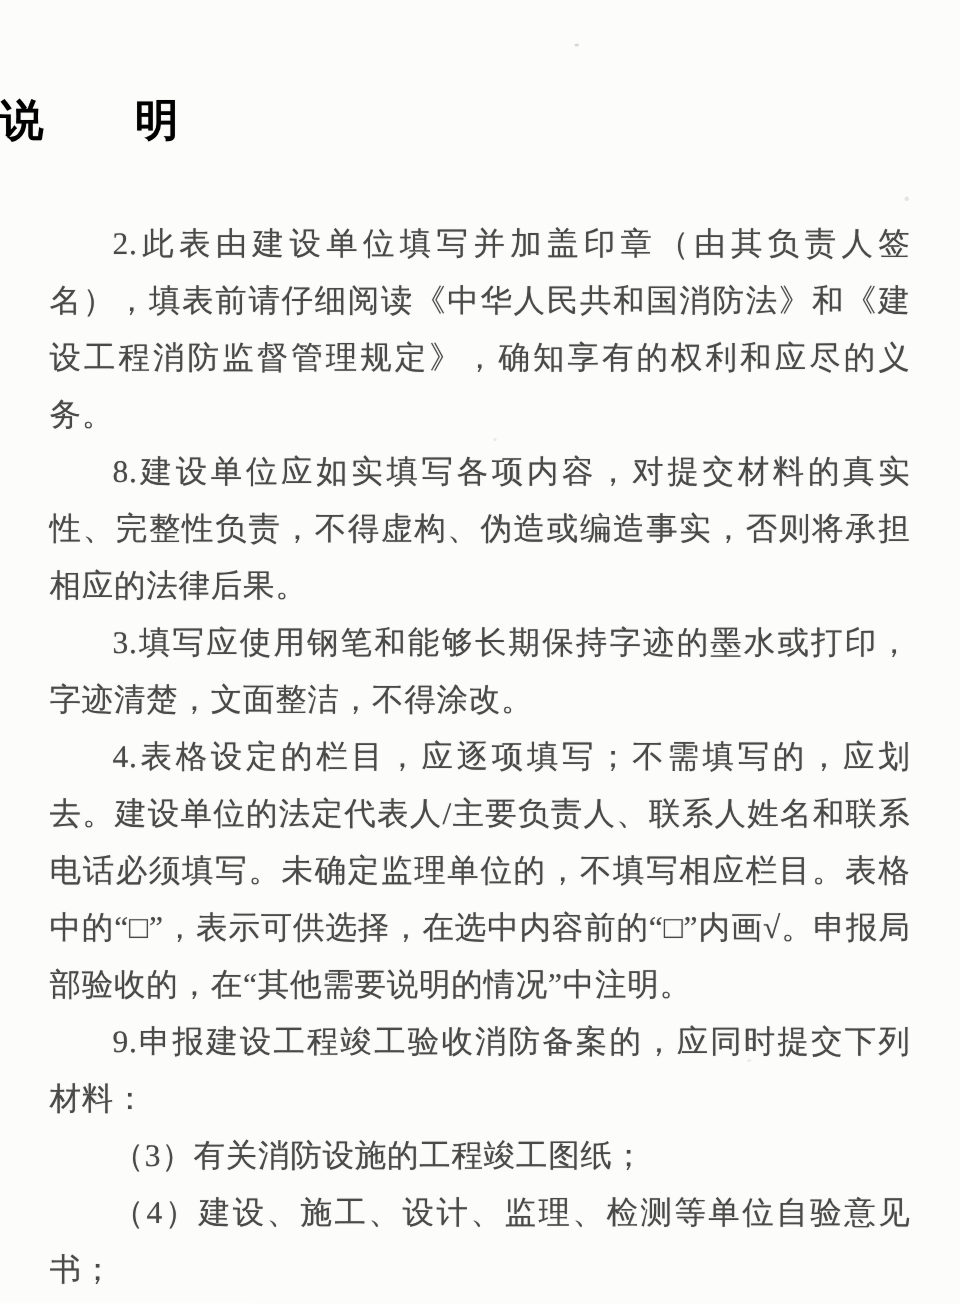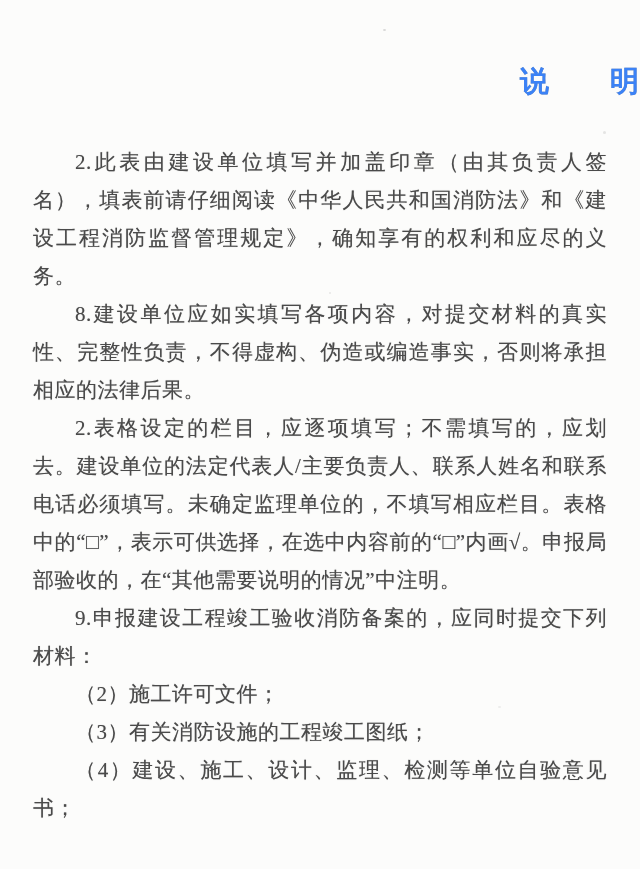--- a/index.html
+++ b/index.html
@@ -12,26 +12,26 @@
     width: 640px;
     height: 869px;
     background: #fcfcfb;
     overflow: hidden;
     font-family: "Liberation Serif", "DejaVu Serif", serif;
     color: #4a4a4a;
   }
   .title {
     margin: 0;
     padding-top: 60px;
-    text-align: right;
+    text-align: left;
     font-size: 29px;
     line-height: 42px;
     font-weight: bold;
     letter-spacing: 1px;
-    color: #3b82f6;
+    color: #000000;
     text-shadow: 0 0 0.6px rgba(77,77,77,0.55);
   }
   .content {
     margin: 41px 33px 0 33px;
     font-size: 21px;
     line-height: 38px;
     text-align: justify;
     letter-spacing: 0.5px;
     text-shadow: 0 0 0.7px rgba(74,74,74,0.5);
   }
@@ -52,23 +52,23 @@
 </head>
 <body>
 
 <div class="page">
 
   <h1 class="title">说　　明</h1>
 
   <div class="content">
     <p class="para">2.此表由建设单位填写并加盖印章（由其负责人签名），填表前请仔细阅读《中华人民共和国消防法》和《建设工程消防监督管理规定》，确知享有的权利和应尽的义务。</p>
     <p class="para">8.建设单位应如实填写各项内容，对提交材料的真实性、完整性负责，不得虚构、伪造或编造事实，否则将承担相应的法律后果。</p>
-    <p class="para">2.表格设定的栏目，应逐项填写；不需填写的，应划去。建设单位的法定代表人/主要负责人、联系人姓名和联系电话必须填写。未确定监理单位的，不填写相应栏目。表格中的“□”，表示可供选择，在选中内容前的“□”内画√。申报局部验收的，在“其他需要说明的情况”中注明。</p>
+    <p class="para">3.填写应使用钢笔和能够长期保持字迹的墨水或打印，字迹清楚，文面整洁，不得涂改。</p>
+    <p class="para">4.表格设定的栏目，应逐项填写；不需填写的，应划去。建设单位的法定代表人/主要负责人、联系人姓名和联系电话必须填写。未确定监理单位的，不填写相应栏目。表格中的“□”，表示可供选择，在选中内容前的“□”内画√。申报局部验收的，在“其他需要说明的情况”中注明。</p>
     <p class="para">9.申报建设工程竣工验收消防备案的，应同时提交下列材料：</p>
-    <p class="para">（2）施工许可文件；</p>
     <p class="para">（3）有关消防设施的工程竣工图纸；</p>
     <p class="para">（4）建设、施工、设计、监理、检测等单位自验意见书；</p>
   </div>
 
   <div class="speck s1"></div>
   <div class="speck s2"></div>
   <div class="speck s3"></div>
   <div class="speck s4"></div>
 
 </div>

